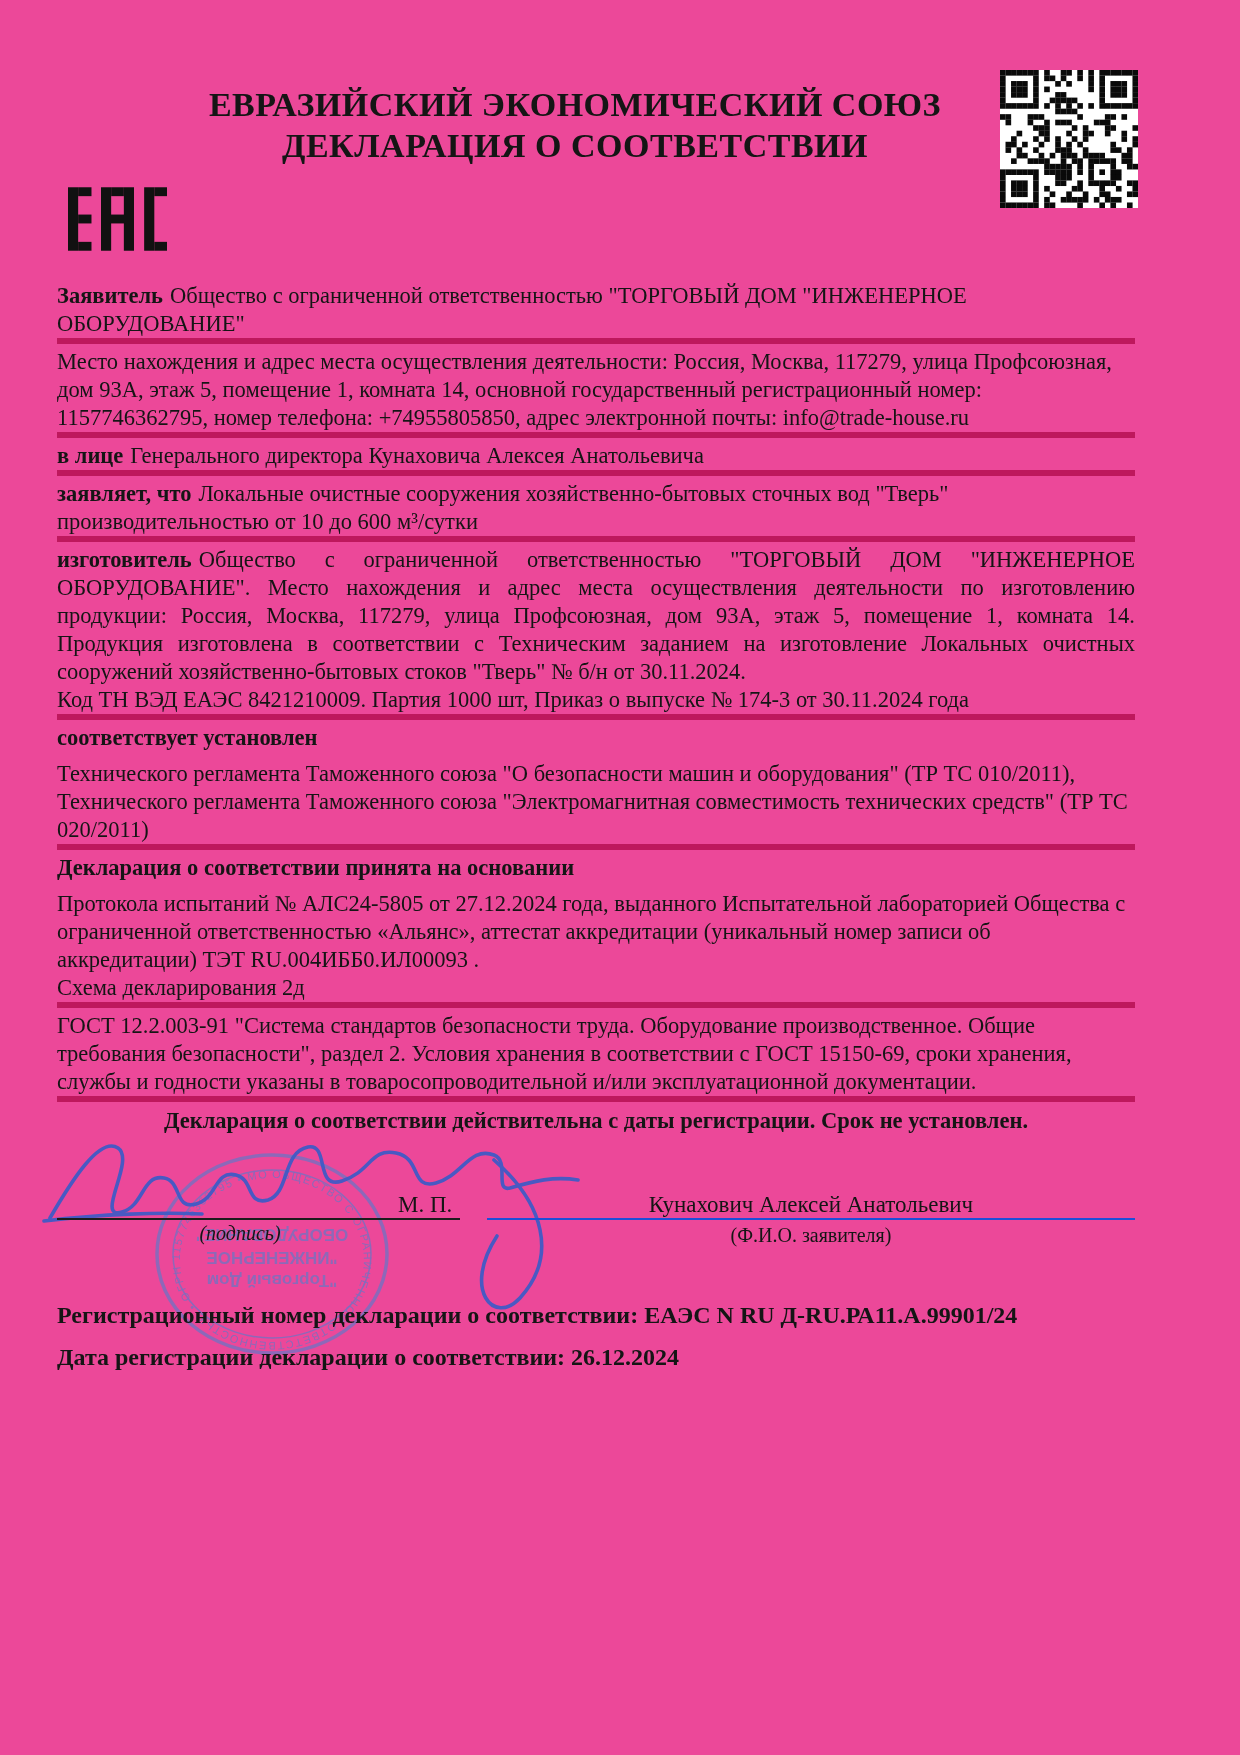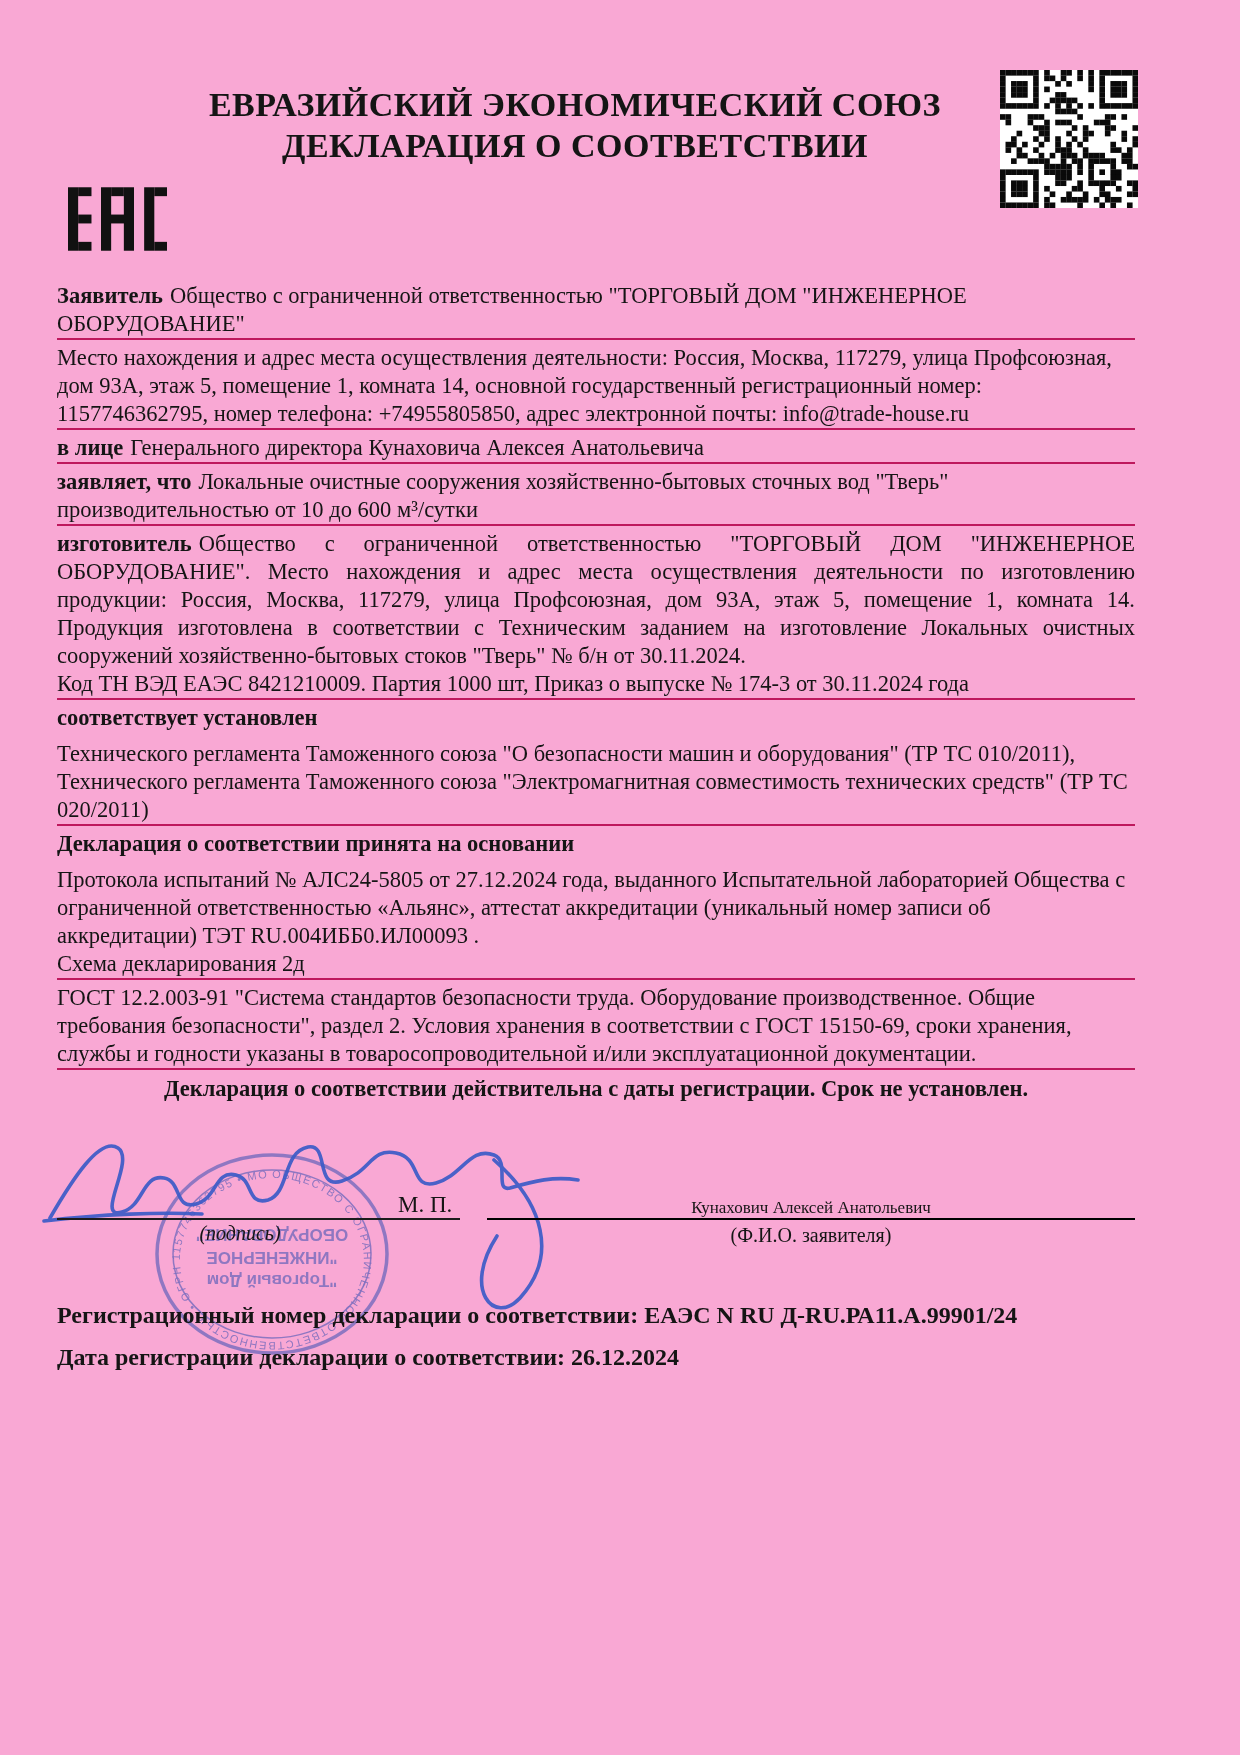--- a/index.html
+++ b/index.html
@@ -1,38 +1,38 @@
 <!DOCTYPE html>
 <html><head>
 <meta charset="utf-8">
 <style>
   html,body{margin:0;padding:0;background:#e8e8e8;}
-  .page{position:relative;width:1240px;height:1755px;margin:0 auto;background:#f9a8d4;
+  .page{position:relative;width:1240px;height:1755px;margin:0 auto;background:#ec4899;
         font-family:"Liberation Serif",serif;color:#151515;overflow:hidden;}
   
   .hdr{position:absolute;left:120px;top:84px;width:910px;text-align:center;
        font-weight:bold;font-size:34px;line-height:41px;letter-spacing:.5px;}
   .eac{position:absolute;left:68px;top:176px;width:99px;height:86px;}
   .qr{position:absolute;left:1000px;top:70px;width:138px;height:138px;}
   
   .doc{position:absolute;left:57px;top:282px;width:1078px;font-size:22.5px;line-height:28px;}
   .doc p{margin:0;padding:0;}
-  .sep{border-bottom:2px solid #be185d;padding-bottom:4px;margin-bottom:4px !important;}
+  .sep{border-bottom:6px solid #be185d;padding-bottom:4px;margin-bottom:4px !important;}
   .lbl{font-weight:bold;margin:2px 0 8px 0 !important;}
   b.inl{margin-right:7px;}
   .just{text-align:justify;}
   .validity{font-weight:bold;margin-top:5px !important;text-align:center;}
   
   .sig-svg{position:absolute;left:42px;top:1118px;width:545px;height:215px;pointer-events:none;}
   .stamp-svg{position:absolute;left:150px;top:1148px;width:245px;height:212px;}
   .sig-line{position:absolute;left:57px;top:1162px;width:403px;height:56px;border-bottom:2px solid #1c1c1c;}
   .sig-cap{position:absolute;left:110px;top:1222px;width:260px;text-align:center;font-size:20px;font-style:italic;}
   .mp{position:absolute;left:398px;top:1192px;font-size:23px;}
-  .name-wrap{position:absolute;left:487px;top:1162px;width:648px;border-bottom:2px solid #000000;
-             height:56px;display:flex;align-items:flex-end;justify-content:center;font-size:17px;}
+  .name-wrap{position:absolute;left:487px;top:1162px;width:648px;border-bottom:2px solid #1d4ed8;
+             height:56px;display:flex;align-items:flex-end;justify-content:center;font-size:23px;}
   .name-cap{position:absolute;left:487px;top:1224px;width:648px;text-align:center;font-size:20px;}
   
   .reg{position:absolute;left:57px;top:1302px;width:1100px;font-weight:bold;font-size:24px;}
   .date{position:absolute;left:57px;top:1344px;width:1100px;font-weight:bold;font-size:24px;}
   .stamp-ink{fill:none;stroke:#7d6fbe;opacity:.85;}
   .stamp-txt{fill:#7d6fbe;opacity:.85;}
 </style>
 </head>
 <body>
 

